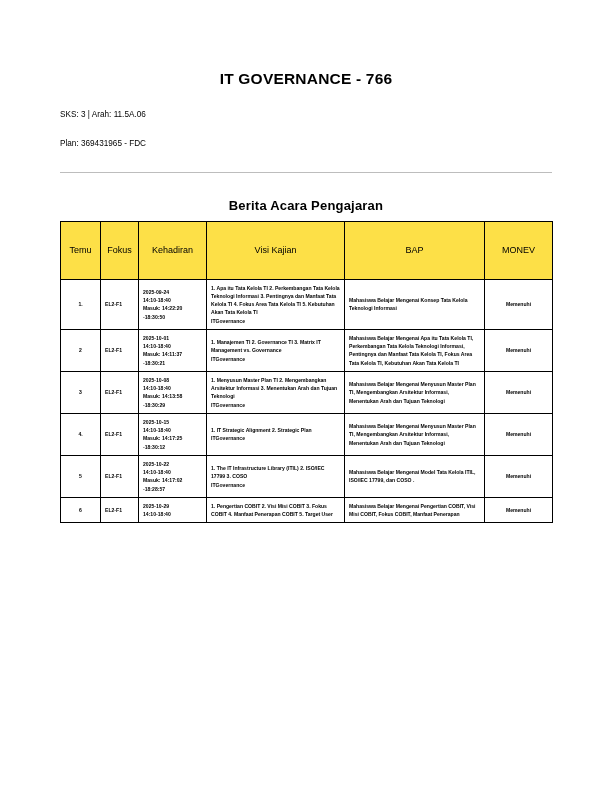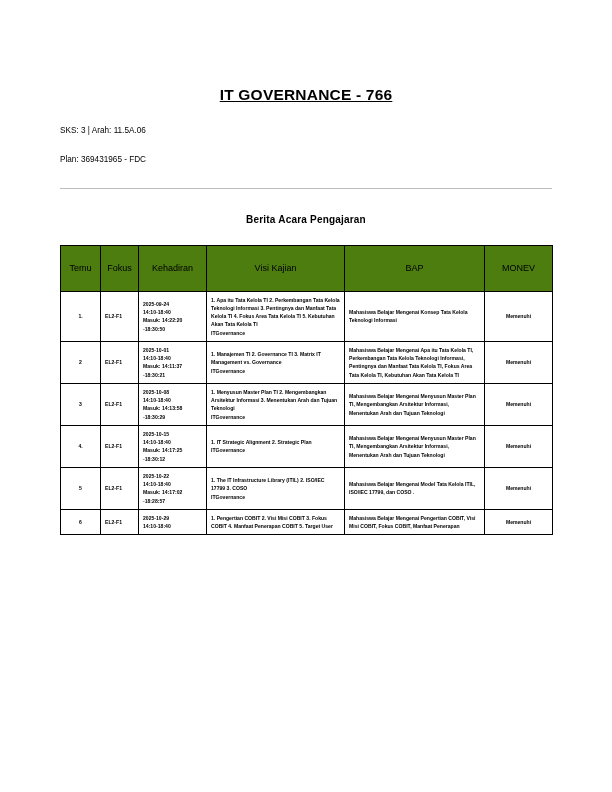--- a/index.html
+++ b/index.html
@@ -19,23 +19,22 @@
     width: 612px;
     height: 792px;
     box-sizing: border-box;
     padding: 0 60px;
   }
   .doc-title {
     text-align: center;
     font-size: 15.5px;
     font-weight: bold;
     letter-spacing: 0.2px;
-    margin: 16px;
+    margin: 0;
     padding-top: 70px;
-    text-decoration: underline;
   }
   .meta-line {
     font-size: 8.2px;
     margin-top: 22px;
     line-height: 1.2;
     white-space: nowrap;
   }
   .meta-line .meta-label {
     font-weight: normal;
   }
@@ -46,45 +45,45 @@
     margin-top: 19px;
   }
   .divider {
     margin-top: 23px;
     border: 0;
     border-top: 1px solid #bdbdbd;
     height: 0;
   }
   .section-title {
     text-align: center;
-    font-size: 10px;
+    font-size: 13px;
     font-weight: bold;
     margin: 0;
     padding-top: 17px;
-    padding-bottom: 20px;
+    padding-bottom: 8px;
     letter-spacing: 0.2px;
   }
   table.bap-table {
     width: 100%;
     border-collapse: collapse;
     table-layout: fixed;
   }
   table.bap-table th,
   table.bap-table td {
     border: 1px solid #000000;
     vertical-align: middle;
     padding: 4px 4px;
     box-sizing: border-box;
   }
   table.bap-table th {
-    background: #4d7c0f;
+    background: #fde047;
     font-size: 9px;
     font-weight: normal;
     text-align: center;
-    height: 46px;
+    height: 58px;
     color: #000;
   }
   table.bap-table td {
     font-size: 5.1px;
     font-weight: bold;
     line-height: 1.62;
     color: #000;
   }
   td.col-temu {
     text-align: center;

